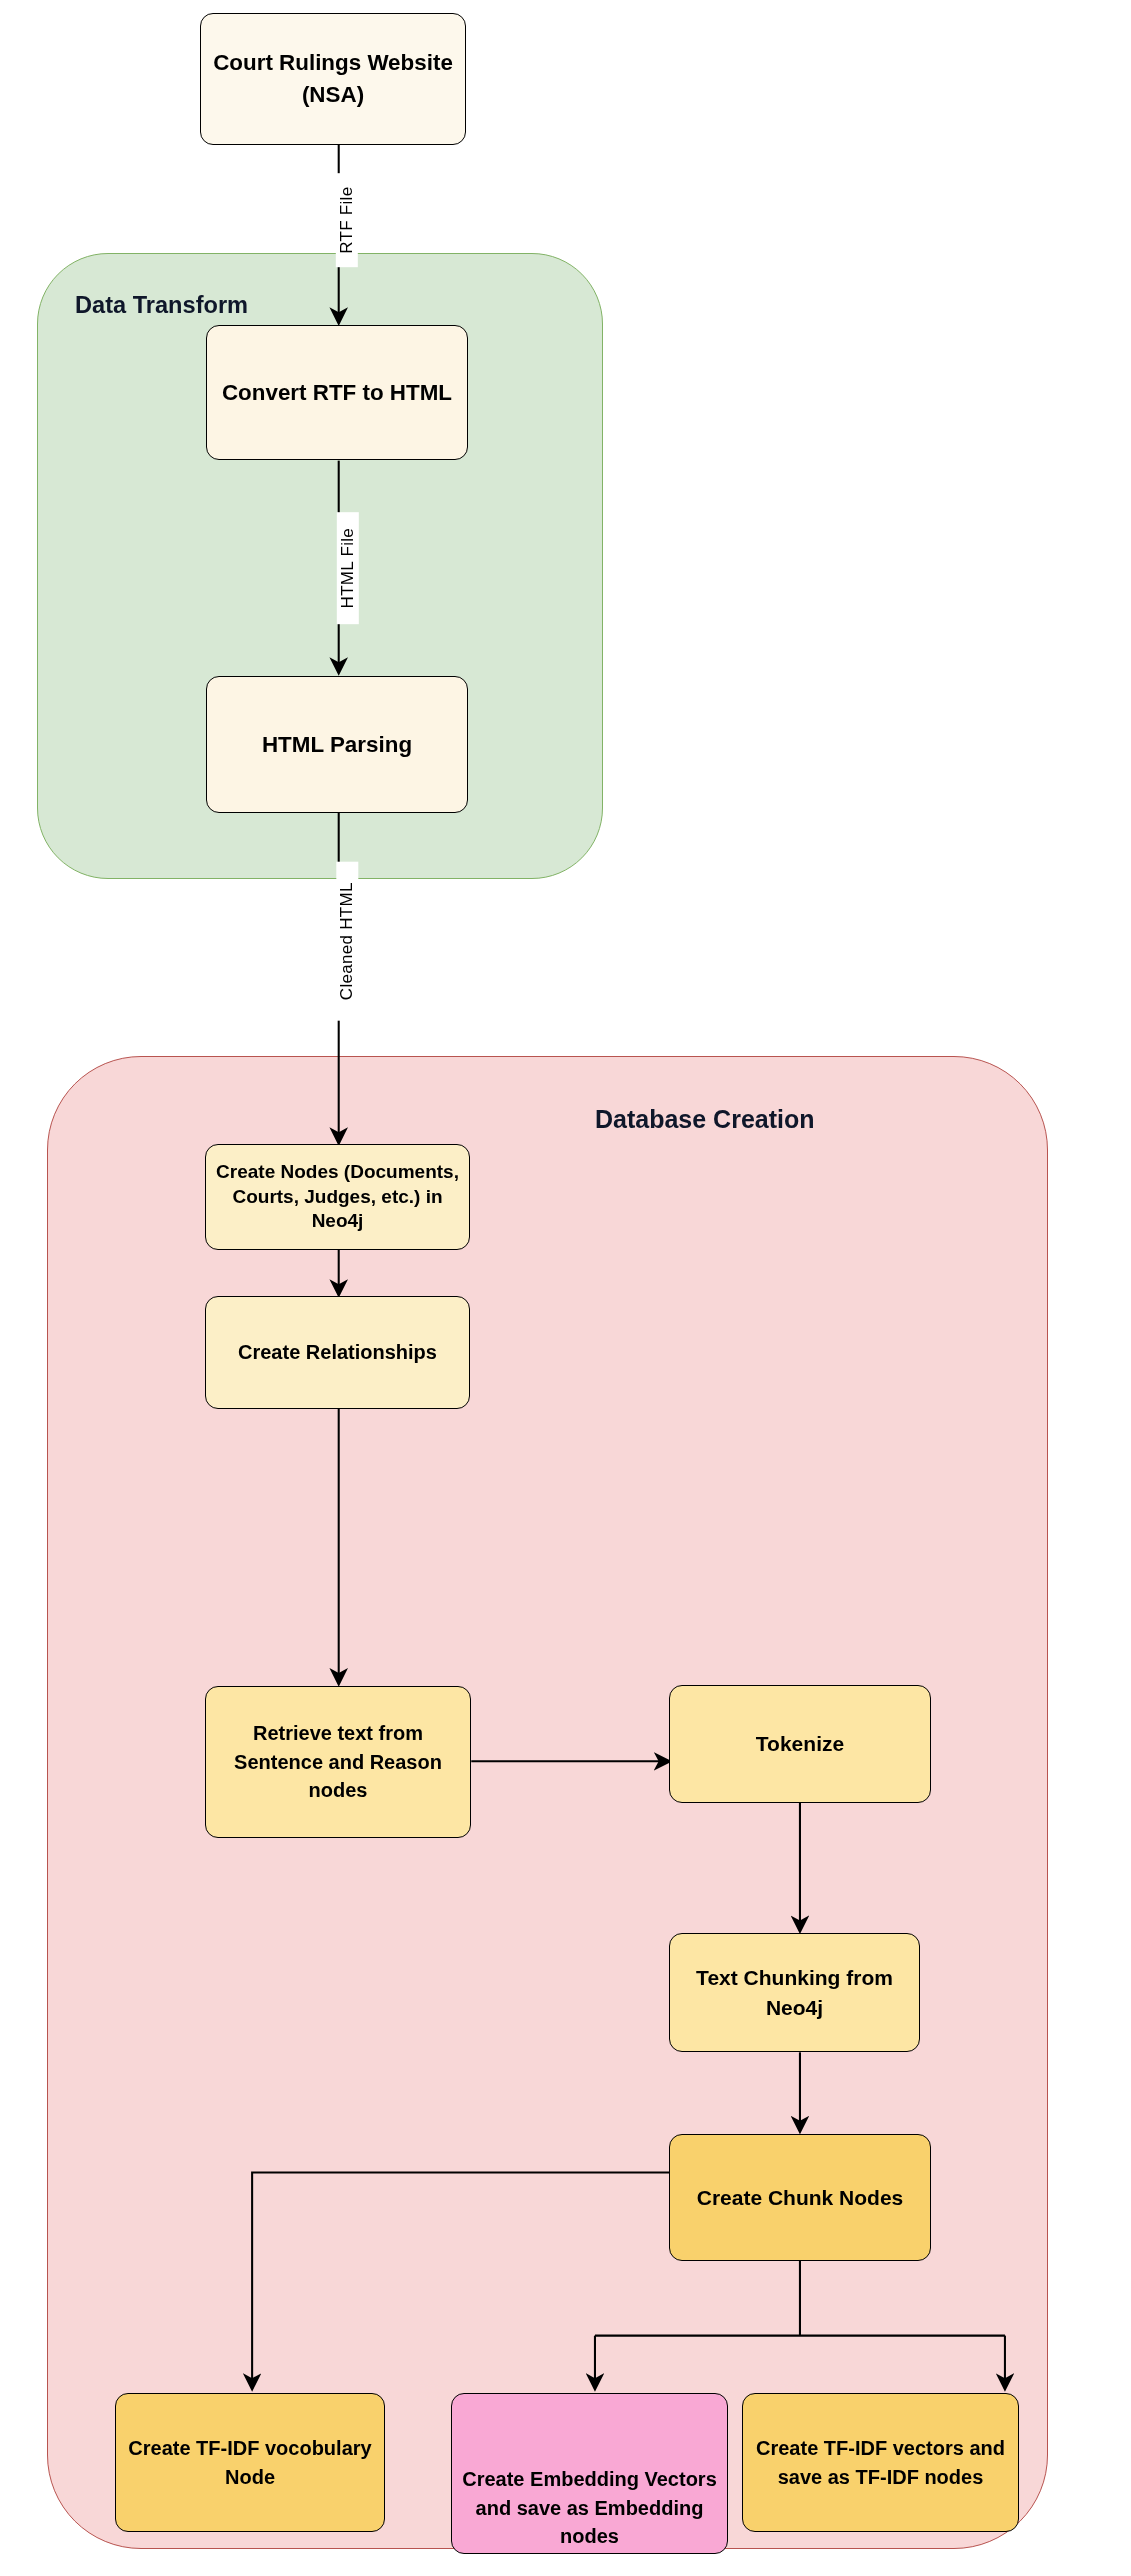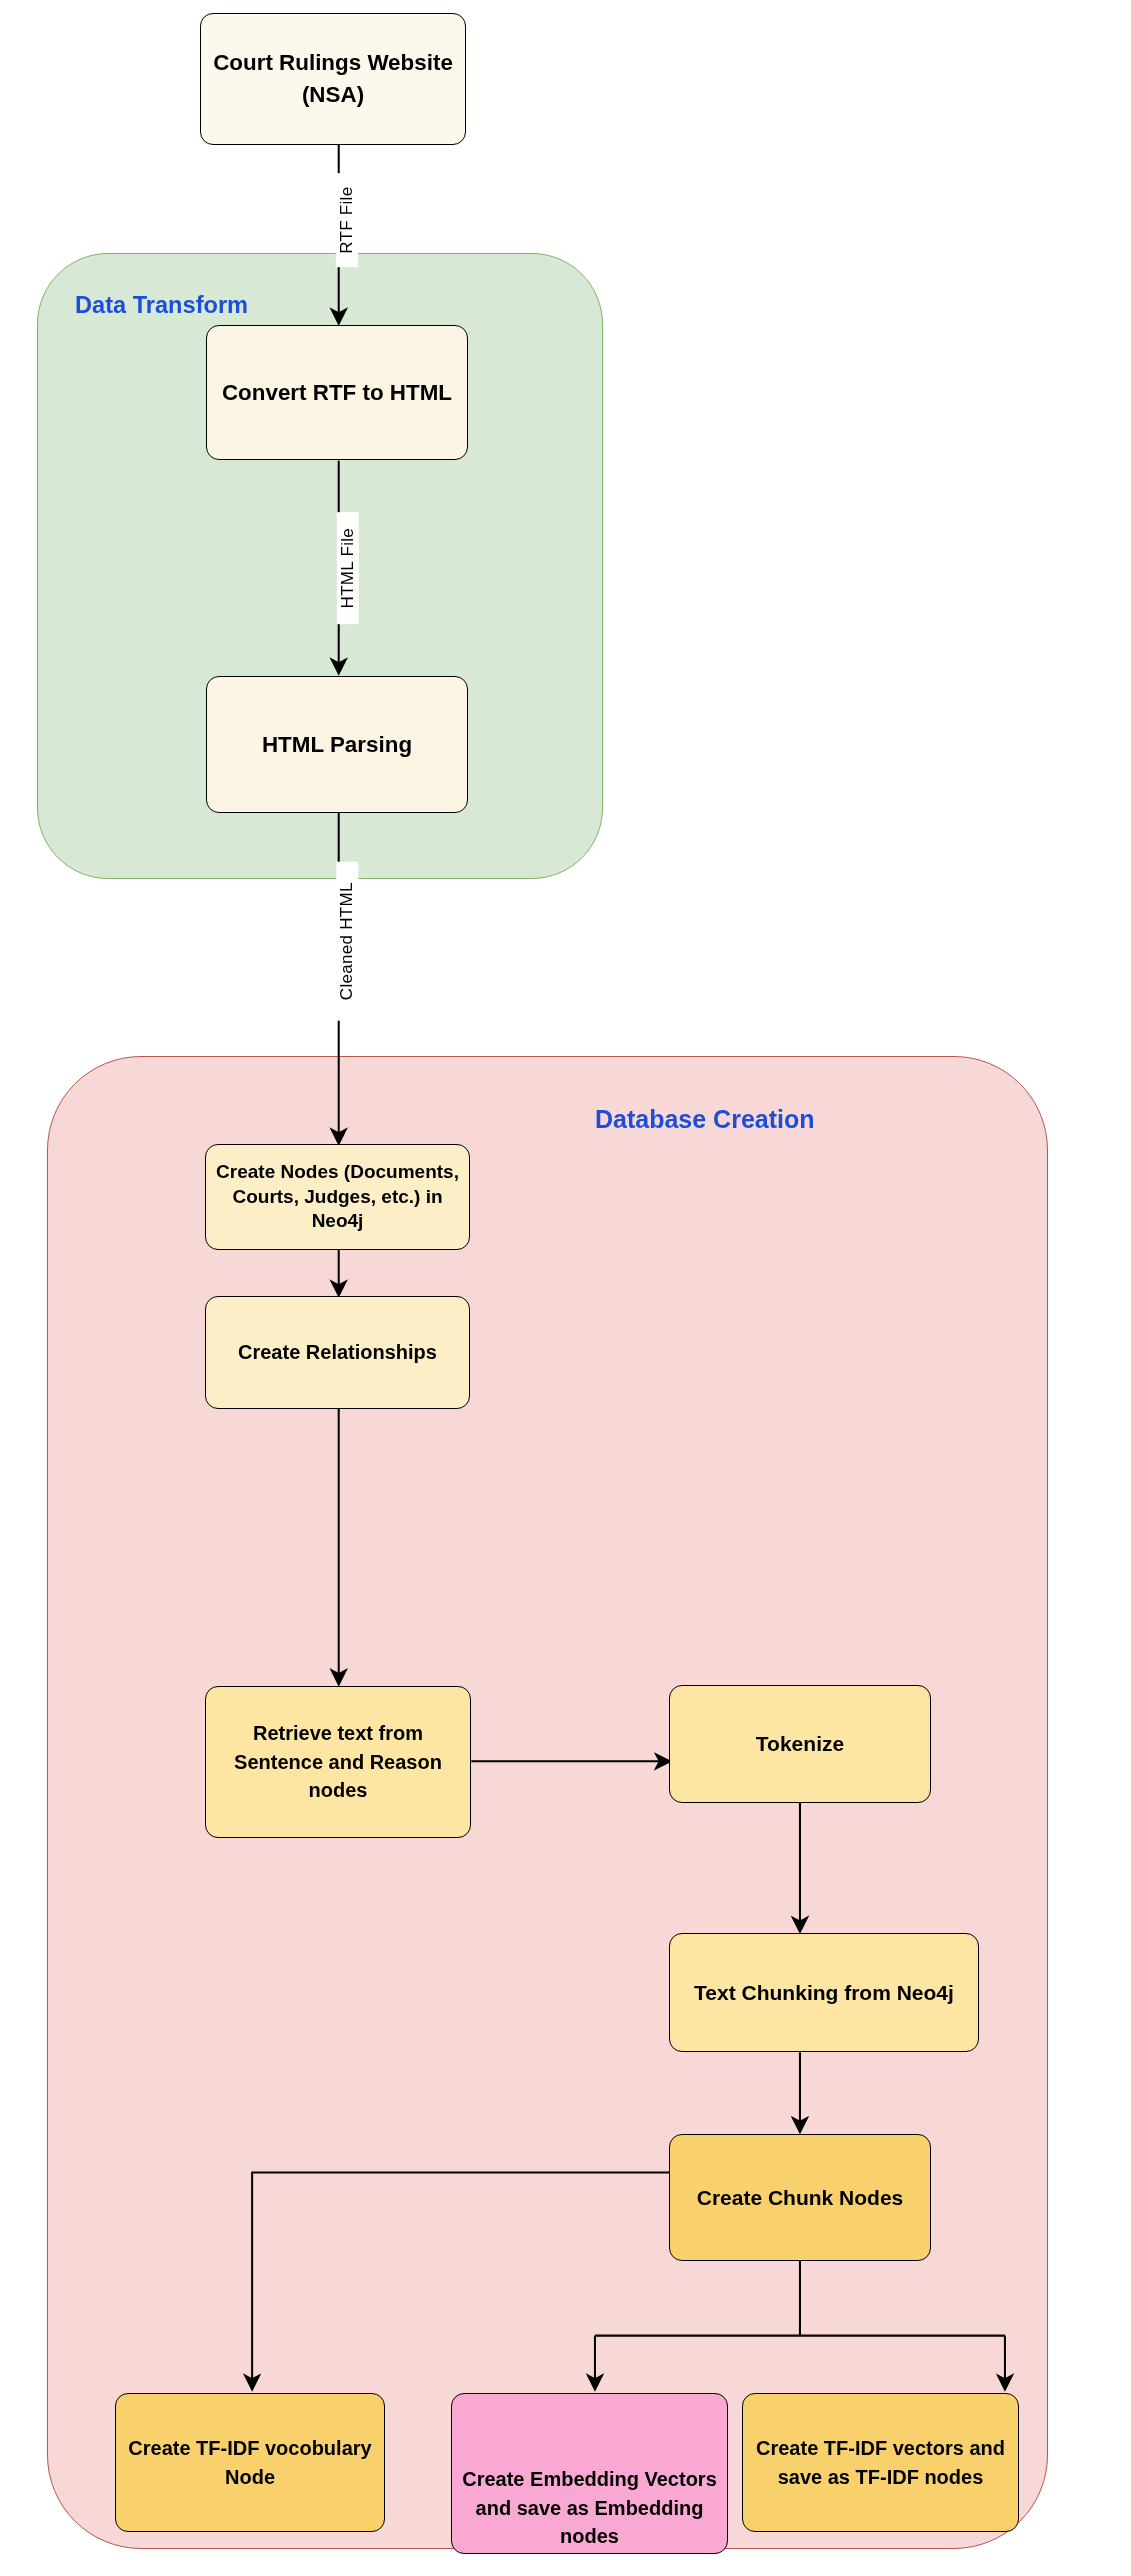--- a/index.html
+++ b/index.html
@@ -1,21 +1,21 @@
 <!DOCTYPE html>
 <html style="font-size:9.4px"><head>
 <meta charset="utf-8">
 <style>
   html,body{margin:0;padding:0;background:#ffffff;}
   body{font-family:"Liberation Sans", sans-serif;}
   #stage{position:relative;width:1131px;height:2576px;background:#ffffff;overflow:hidden;}
   #stage svg.layer{position:absolute;left:0;top:0;width:1131px;height:2576px;pointer-events:none;}
 
   .group-box{position:absolute;box-sizing:border-box;}
-  .group-title{position:absolute;font-weight:bold;color:#1d4ed8;white-space:nowrap;}
+  .group-title{position:absolute;font-weight:bold;color:#0f172a;white-space:nowrap;}
 
   .node{
     position:absolute;box-sizing:border-box;
     display:flex;align-items:center;justify-content:center;
     text-align:center;border:1.8px solid #000;border-radius:13px;
     color:#000;font-weight:bold;line-height:1.42;
     padding:2.4px 4.7px;
   }
   .node span{display:block;width:100%;}
 
@@ -96,21 +96,21 @@
   </div>
 
   <div class="node" style="left:205px;top:1686px;width:266px;height:152px;background:#FDE6A4;font-size:20px;">
     <span>Retrieve text from Sentence and Reason nodes</span>
   </div>
 
   <div class="node" style="left:669px;top:1685px;width:262px;height:118px;background:#FDE6A4;font-size:21px;">
     <span>Tokenize</span>
   </div>
 
-  <div class="node" style="left:669px;top:1933px;width:310px;height:119px;background:#FDE6A4;font-size:21px;">
+  <div class="node" style="left:669px;top:1933px;width:251px;height:119px;background:#FDE6A4;font-size:21px;">
     <span>Text Chunking from Neo4j</span>
   </div>
 
   <div class="node" style="left:669px;top:2134px;width:262px;height:127px;background:#F9D16C;font-size:21px;">
     <span>Create Chunk Nodes</span>
   </div>
 
   <div class="node" style="left:115px;top:2393px;width:270px;height:139px;background:#F9D16C;font-size:20px;">
     <span>Create TF-IDF vocobulary Node</span>
   </div>

